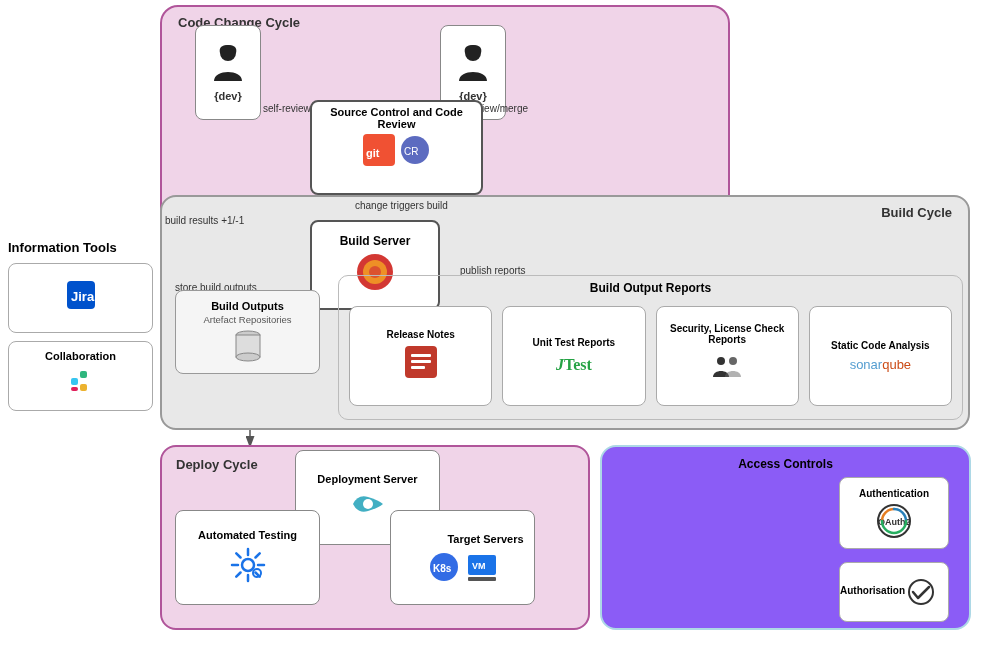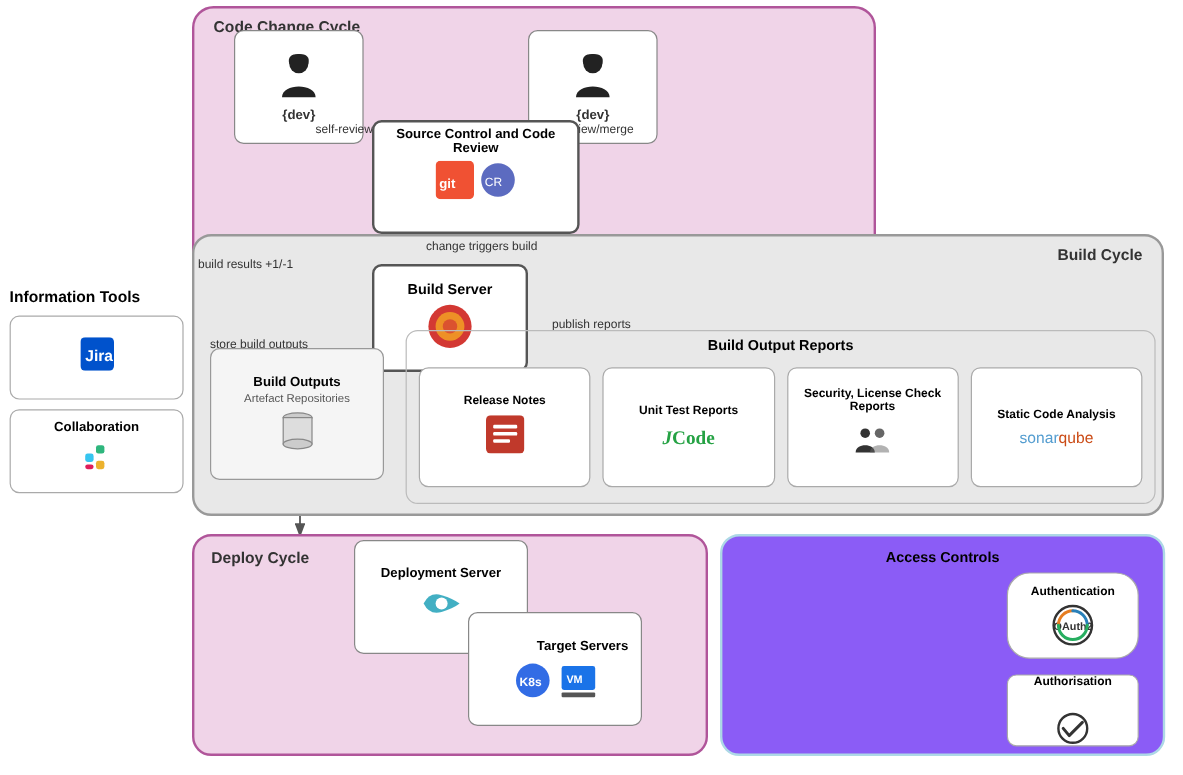--- a/index.html
+++ b/index.html
@@ -70,21 +70,21 @@
       top: 8px;
       left: 16px;
       font-size: 13px;
       font-weight: bold;
       color: #333;
     }
 
     
     .dev-box {
       position: absolute;
-      width: 108px;
+      width: 66px;
       height: 95px;
       border: 1.5px solid #888;
       border-radius: 8px;
       background: #fff;
       display: flex;
       flex-direction: column;
       align-items: center;
       justify-content: center;
       font-size: 12px;
     }
@@ -166,21 +166,21 @@
       font-weight: bold;
       margin-bottom: 4px;
     }
 
     
     .build-outputs-box {
       position: absolute;
       left: 175px;
       top: 290px;
       width: 145px;
-      height: 110px;
+      height: 84px;
       border: 1.5px solid #999;
       border-radius: 8px;
       background: #f5f5f5;
       display: flex;
       flex-direction: column;
       align-items: center;
       justify-content: center;
       padding: 6px;
     }
     .build-outputs-title {
@@ -496,21 +496,21 @@
             <rect x="6" y="8" width="20" height="3" rx="1" fill="white"></rect>
             <rect x="6" y="14" width="20" height="3" rx="1" fill="white"></rect>
             <rect x="6" y="20" width="14" height="3" rx="1" fill="white"></rect>
           </svg>
         </div>
       </div>
 
       <div class="report-box">
         <div class="report-box-title">Unit Test Reports</div>
         <div class="report-icon" style="font-size:18px;font-weight:bold;color:#25a244;font-family:serif;">
-          <span style="color:#25a244;font-size:16px;font-weight:bold;font-style:italic;">J</span><span style="color:#25a244;font-size:16px;font-weight:bold;">Code</span>
+          <span style="color:#25a244;font-size:16px;font-weight:bold;font-style:italic;">J</span><span style="color:#25a244;font-size:16px;font-weight:bold;">Test</span>
         </div>
       </div>
 
       <div class="report-box">
         <div class="report-box-title">Security, License Check Reports</div>
         <div class="report-icon">
           <svg width="32" height="32" viewBox="0 0 32 32">
 
             <circle cx="10" cy="10" r="4" fill="#333"></circle>
             <path d="M2,26 C2,18 18,18 18,26" fill="#333"></path>
@@ -538,20 +538,32 @@
     <div class="deployment-server-title">Deployment Server</div>
     <div>
       
       <svg width="40" height="30" viewBox="0 0 40 30">
         <path d="M5,15 Q10,5 20,8 Q30,11 35,15 Q30,19 20,22 Q10,25 5,15Z" fill="#139BB4" opacity="0.8"></path>
         <circle cx="20" cy="15" r="5" fill="white"></circle>
       </svg>
     </div>
   </div>
 
+  <div class="automated-testing-box">
+    <div style="font-size:11px;font-weight:bold;text-align:center;margin-bottom:6px;">Automated Testing</div>
+    <div>
+      
+      <svg width="36" height="36" viewBox="0 0 36 36">
+        <circle cx="18" cy="18" r="6" fill="none" stroke="#1a73e8" stroke-width="2.5"></circle>
+        <path d="M18,2 L18,8 M18,28 L18,34 M2,18 L8,18 M28,18 L34,18 M6.3,6.3 L10.5,10.5 M25.5,25.5 L29.7,29.7 M29.7,6.3 L25.5,10.5 M10.5,25.5 L6.3,29.7" stroke="#1a73e8" stroke-width="2.5" stroke-linecap="round"></path>
+
+        <circle cx="27" cy="26" r="4" fill="none" stroke="#1a73e8" stroke-width="2"></circle>
+      </svg>
+    </div>
+  </div>
 
   <div class="target-servers-box">
     <div style="font-size:11px;font-weight:bold;text-align:center;margin-bottom:6px;margin-left:46px;">Target Servers</div>
     <div style="display:flex;gap:6px;">
 
       <svg width="32" height="32" viewBox="0 0 32 32">
         <circle cx="16" cy="16" r="14" fill="#326ce5"></circle>
         <text x="5" y="21" fill="white" font-size="10" font-weight="bold">K8s</text>
       </svg>
 
@@ -559,34 +571,34 @@
         <rect x="2" y="4" width="28" height="20" rx="2" fill="#1a73e8"></rect>
         <rect x="2" y="26" width="28" height="4" rx="1" fill="#555"></rect>
         <text x="6" y="18" fill="white" font-size="9" font-weight="bold">VM</text>
       </svg>
     </div>
   </div>
 
   <div class="access-controls">
     <div class="access-controls-label">Access Controls</div>
 
-    <div style="position:absolute;right:20px;top:30px;width:110px;height:72px;border:1.5px solid #aaa;border-radius:19px;background:#fff;display:flex;flex-direction:column;align-items:center;justify-content:center;">
+    <div style="position:absolute;right:20px;top:30px;width:110px;height:72px;border:1.5px solid #aaa;border-radius:8px;background:#fff;display:flex;flex-direction:column;align-items:center;justify-content:center;">
       <div style="font-size:10px;font-weight:bold;margin-bottom:4px;">Authentication</div>
 
       <svg width="44" height="36" viewBox="0 0 44 36">
         <circle cx="22" cy="18" r="16" fill="none" stroke="#333" stroke-width="2"></circle>
         <text x="6" y="22" fill="#333" font-size="9" font-weight="bold">OAuth2</text>
 
         <path d="M10,18 A12,12 0 0,1 22,6" stroke="#e67e22" stroke-width="2.5" fill="none" stroke-linecap="round"></path>
         <path d="M22,6 A12,12 0 0,1 34,18" stroke="#2980b9" stroke-width="2.5" fill="none" stroke-linecap="round"></path>
         <path d="M34,18 A12,12 0 0,1 10,18" stroke="#27ae60" stroke-width="2.5" fill="none" stroke-linecap="round"></path>
       </svg>
     </div>
 
-    <div style="position:absolute;right:20px;top:115px;width:110px;height:60px;border:1.5px solid #aaa;border-radius:8px;background:#fff;display:flex;flex-direction:column;align-items:center;justify-content:space-between;">
+    <div style="position:absolute;right:20px;top:115px;width:110px;height:60px;border:1.5px solid #aaa;border-radius:8px;background:#fff;display:flex;align-items:center;justify-content:flex-start;">
       <div style="font-size:10px;font-weight:bold;margin-bottom:4px;">Authorisation</div>
 
       <svg width="32" height="28" viewBox="0 0 32 28">
         <circle cx="16" cy="14" r="12" fill="none" stroke="#333" stroke-width="2"></circle>
         <path d="M8,14 L13,20 L24,9" stroke="#333" stroke-width="2.5" fill="none" stroke-linecap="round" stroke-linejoin="round"></path>
       </svg>
     </div>
   </div>
 
 </div>

